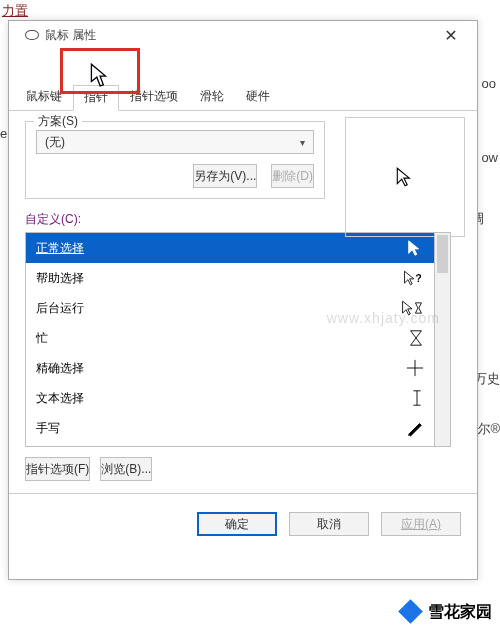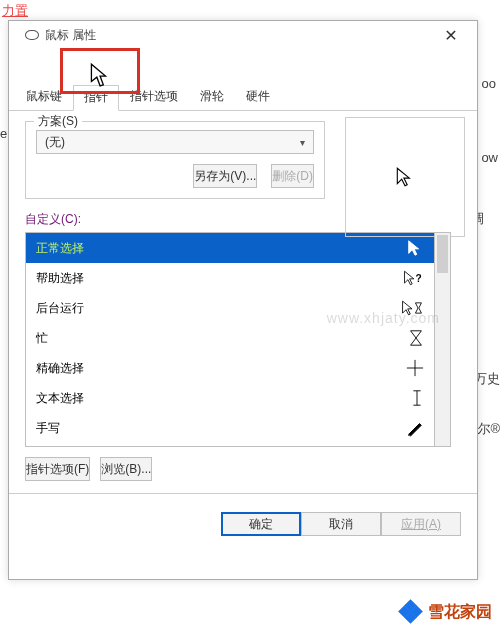--- a/index.html
+++ b/index.html
@@ -21,47 +21,47 @@
   .combo{width:100%;height:24px;border:1px solid #bfbfbf;background:#f7f7f7;display:flex;align-items:center;justify-content:space-between;padding:0 8px;color:#333;}
   .combo .chev{font-size:10px;color:#555;}
   .btn{height:24px;border:1px solid #bfbfbf;background:#f3f3f3;padding:0 0;color:#333;cursor:pointer;display:inline-flex;align-items:center;justify-content:center;}
   .btn.disabled{color:#aaa;}
   .scheme-btnrow{display:flex;gap:14px;justify-content:flex-end;margin-top:10px;}
   .preview-box{position:absolute;left:336px;top:96px;width:120px;height:120px;border:1px solid #ccc;display:flex;align-items:center;justify-content:center;}
   .label{color:#701a75;margin:12px 0 4px;}
   .listwrap{display:flex;}
   .listbox{border:1px solid #bfbfbf;width:410px;height:215px;overflow:hidden;}
   .row{display:flex;align-items:center;justify-content:space-between;height:30px;padding:0 10px;border-bottom:0;}
-  .row.selected{background:#0a62c9;color:#bef264;}
+  .row.selected{background:#0a62c9;color:#ffffff;text-decoration:underline;}
   .row .name{}
   .row .ico{font-size:16px;}
   .vscroll{width:16px;height:215px;border:1px solid #bfbfbf;border-left:0;background:#f1f1f1;position:relative;}
   .vscroll .thumb{position:absolute;top:2px;left:2px;right:2px;height:38px;background:#cfcfcf;}
   .shadow-row{display:flex;align-items:center;justify-content:space-between;margin-top:10px;}
   .checkbox{display:flex;align-items:center;gap:6px;}
   .checkbox .box{width:13px;height:13px;border:1px solid #777;display:inline-block;}
   .right-btns{display:flex;gap:10px;}
   .sep{border-top:1px solid #ccc;margin:12px -16px 0;}
-  .dialog-btns{display:flex;justify-content:flex-end;padding:12px 16px;}
+  .dialog-btns{display:flex;gap:12px;justify-content:flex-end;padding:12px 16px;}
   .btn.primary{border:2px solid #0a62c9;}
   .watermark{position:absolute;right:60px;top:310px;color:rgba(0,0,0,0.15);font-size:14px;letter-spacing:1px;pointer-events:none;}
-  .footer-brand{position:absolute;right:8px;bottom:6px;display:flex;align-items:center;gap:6px;color:#c2410c;font-size:16px;font-weight:600;}
+  .footer-brand{position:absolute;right:8px;bottom:6px;display:flex;align-items:center;gap:6px;color:#000000;font-size:16px;font-weight:600;}
   .brand-glyph{width:22px;height:22px;position:relative;}
   .brand-glyph span{position:absolute;width:9px;height:9px;background:#1a73e8;transform:rotate(45deg);}
   .brand-glyph .d1{left:6px;top:0;}
   .brand-glyph .d2{left:0;top:6px;}
   .brand-glyph .d3{left:12px;top:6px;}
   .brand-glyph .d4{left:6px;top:12px;}
   svg{display:block;}
   .cursor-svg{width:22px;height:22px;}
 </style>
 </head>
 <body>
 
-<span class="bg-text" style="left:2px;top:2px;color:#ef4444;text-decoration:underline;">力置</span>
+<span class="bg-text" style="left:2px;top:2px;color:#7f1d1d;text-decoration:underline;">力置</span>
 <span class="bg-text" style="right:4px;top:76px;">oo</span>
 <span class="bg-text" style="left:0;top:126px;">ek</span>
 <span class="bg-text" style="right:2px;top:150px;">ow</span>
 <span class="bg-text" style="right:16px;top:210px;">加调</span>
 <span class="bg-text" style="right:0;top:370px;">万史</span>
 <span class="bg-text" style="right:0;top:420px;">尔®</span>
 
 <div class="dialog">
   <div class="titlebar">
     <div class="titlebar-left">

